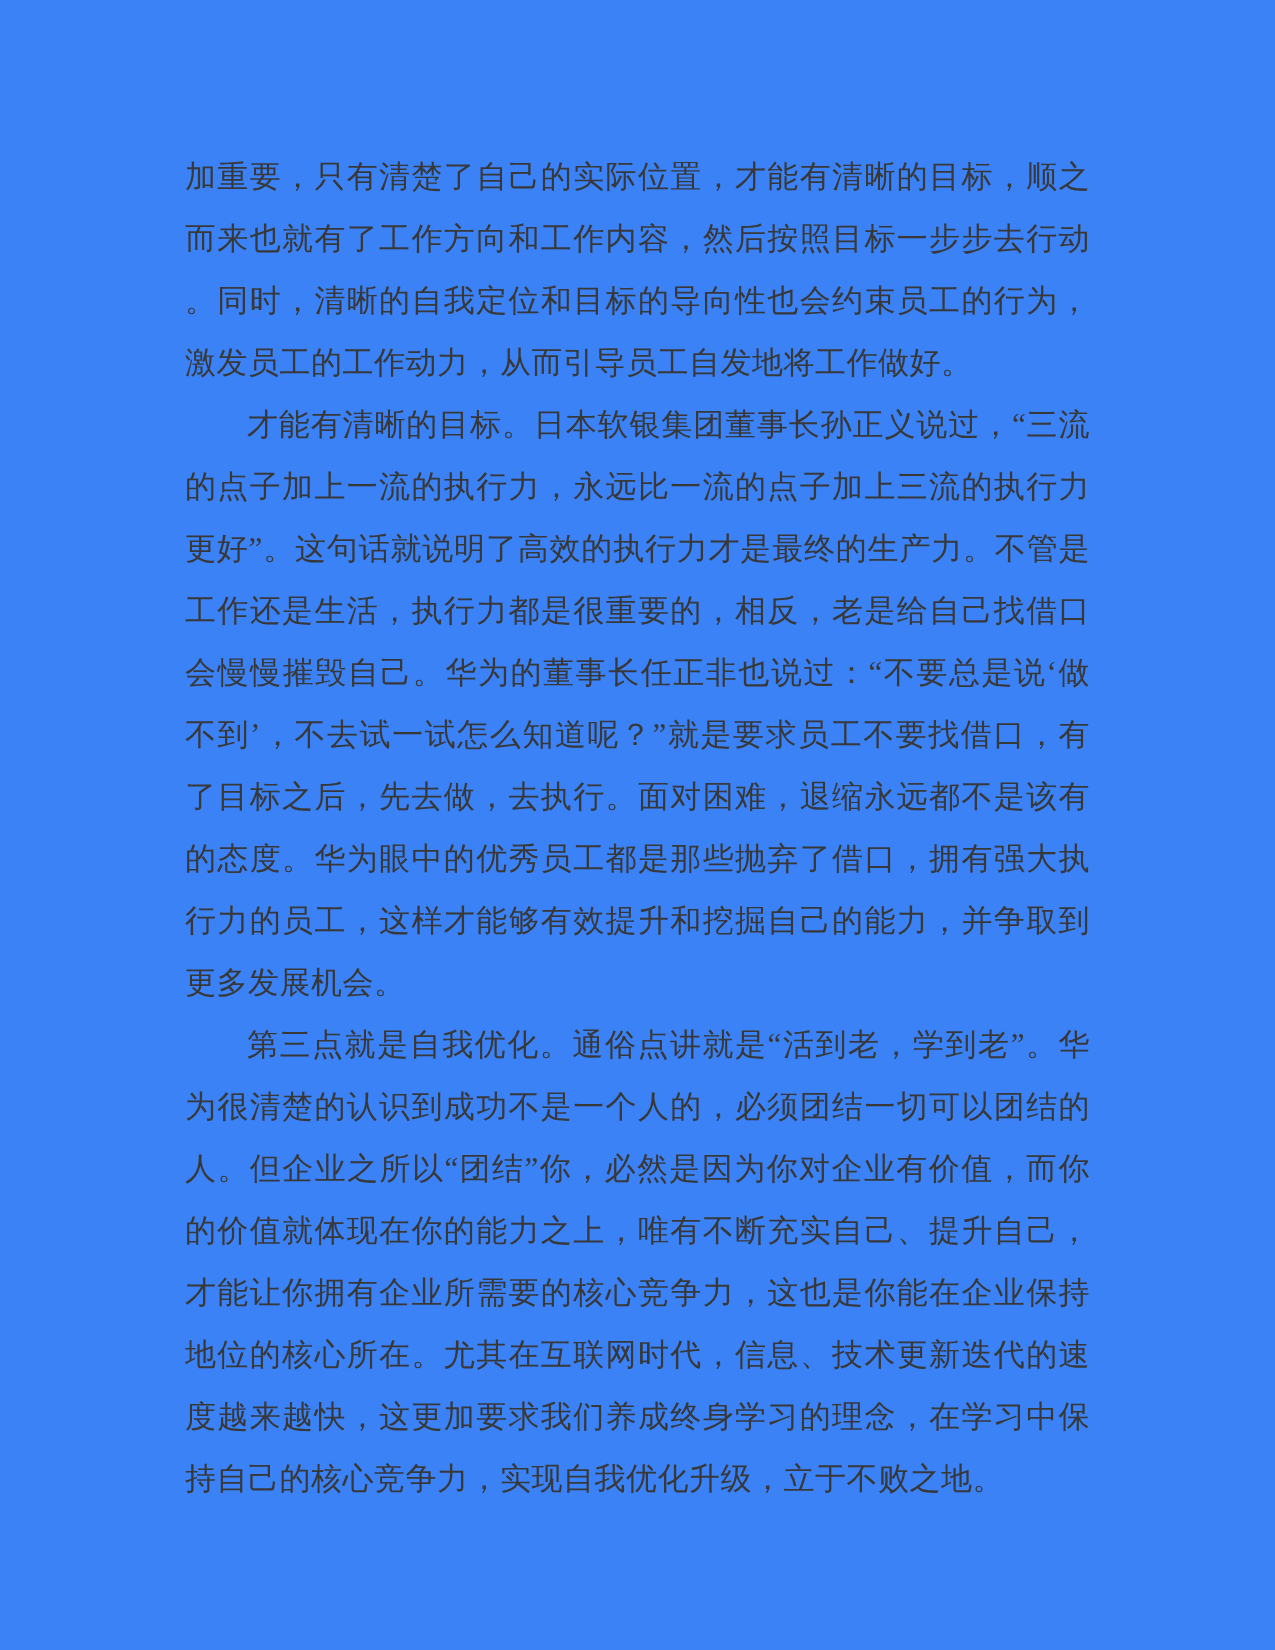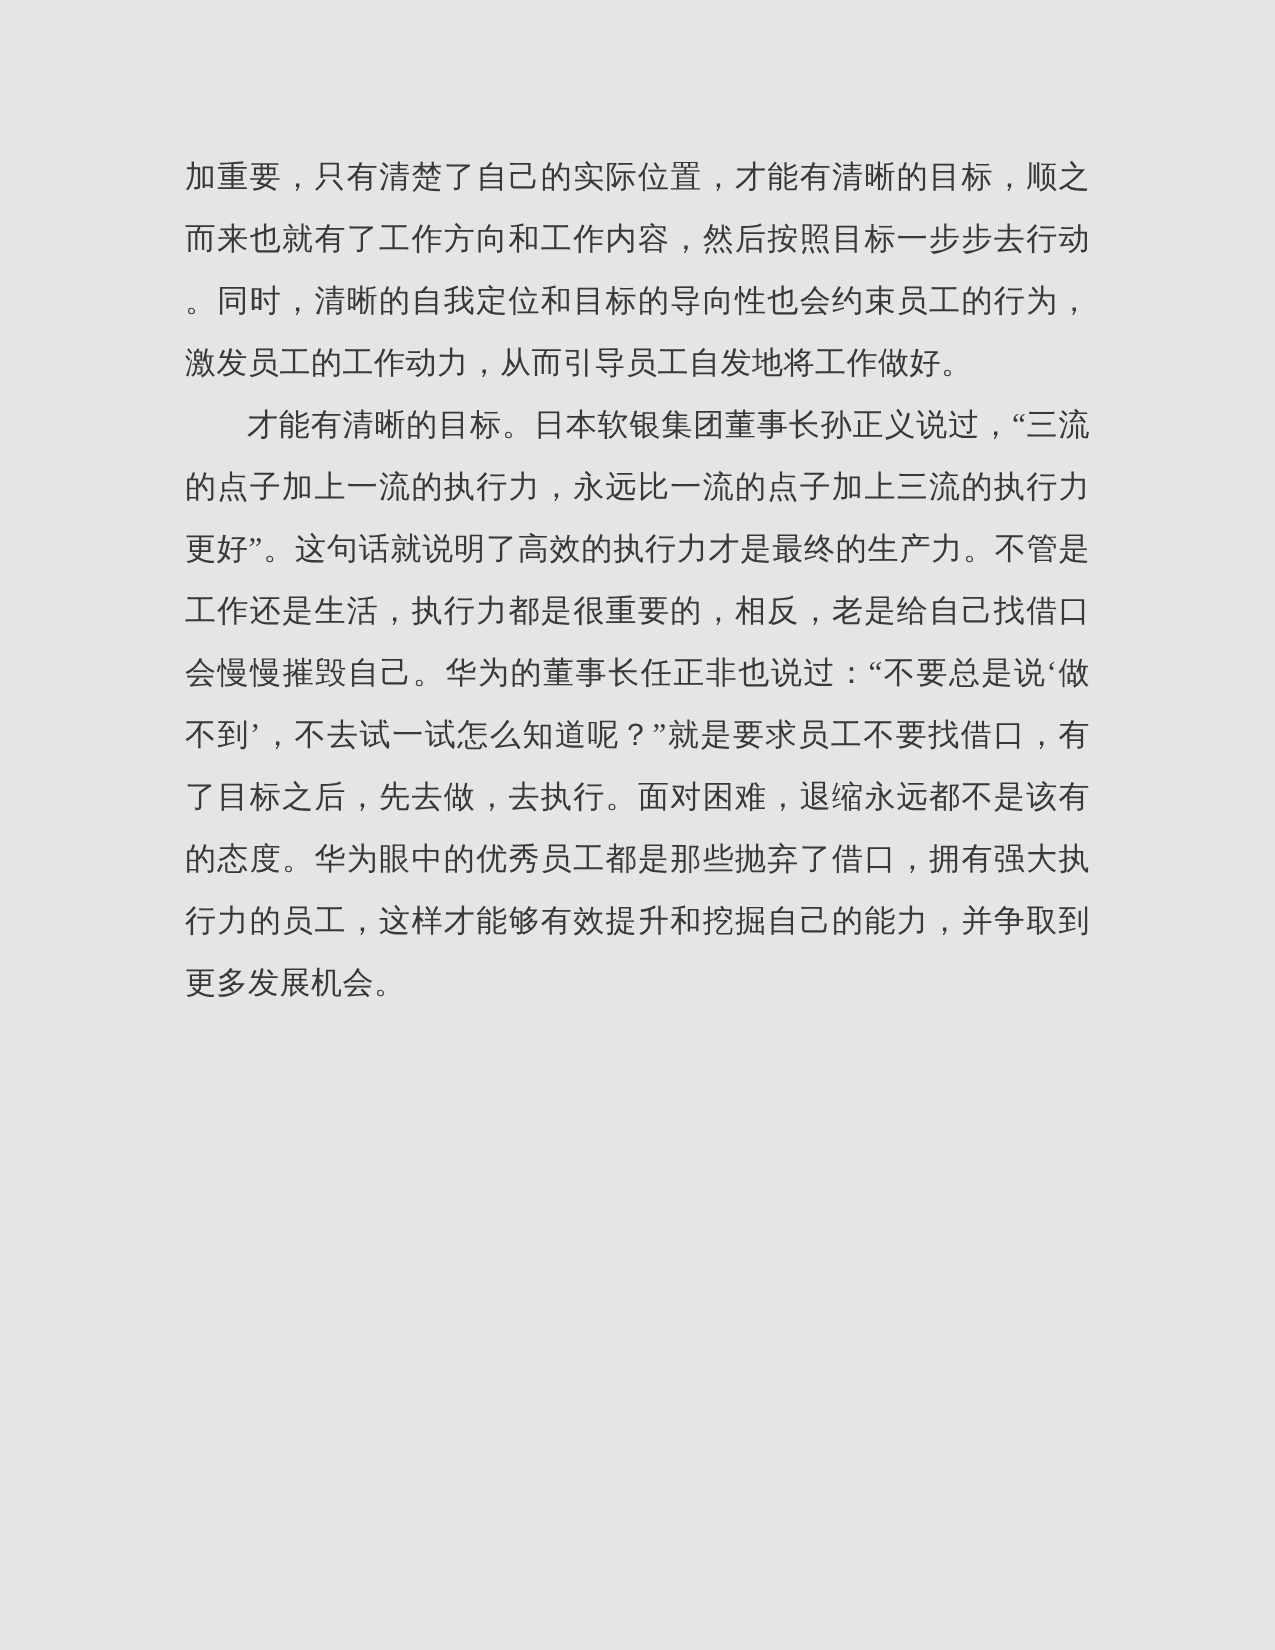--- a/index.html
+++ b/index.html
@@ -9,21 +9,21 @@
   }
   body {
     width: 1275px;
     height: 1650px;
     font-family: "Liberation Serif", serif;
   }
   .page {
     position: relative;
     width: 1275px;
     height: 1650px;
-    background: #e5e5e5;
+    background: #3b82f6;
     overflow: hidden;
   }
   .content {
     position: absolute;
     left: 185px;
     top: 146px;
     width: 905px;
     color: #383838;
     font-size: 31px;
     line-height: 62px;
@@ -42,14 +42,15 @@
     text-indent: 2em;
   }
 </style>
 </head>
 <body>
 
 <div class="page">
   <div class="content">
     <p>加重要，只有清楚了自己的实际位置，才能有清晰的目标，顺之而来也就有了工作方向和工作内容，然后按照目标一步步去行动。同时，清晰的自我定位和目标的导向性也会约束员工的行为，激发员工的工作动力，从而引导员工自发地将工作做好。</p>
     <p class="indent">才能有清晰的目标。日本软银集团董事长孙正义说过，“三流的点子加上一流的执行力，永远比一流的点子加上三流的执行力更好”。这句话就说明了高效的执行力才是最终的生产力。不管是工作还是生活，执行力都是很重要的，相反，老是给自己找借口会慢慢摧毁自己。华为的董事长任正非也说过：“不要总是说‘做不到’，不去试一试怎么知道呢？”就是要求员工不要找借口，有了目标之后，先去做，去执行。面对困难，退缩永远都不是该有的态度。华为眼中的优秀员工都是那些抛弃了借口，拥有强大执行力的员工，这样才能够有效提升和挖掘自己的能力，并争取到更多发展机会。</p>
+    <p class="indent">第三点就是自我优化。通俗点讲就是“活到老，学到老”。华为很清楚的认识到成功不是一个人的，必须团结一切可以团结的人。但企业之所以“团结”你，必然是因为你对企业有价值，而你的价值就体现在你的能力之上，唯有不断充实自己、提升自己，才能让你拥有企业所需要的核心竞争力，这也是你能在企业保持地位的核心所在。尤其在互联网时代，信息、技术更新迭代的速度越来越快，这更加要求我们养成终身学习的理念，在学习中保持自己的核心竞争力，实现自我优化升级，立于不败之地。</p>
   </div>
 </div>
 
 </body></html>

